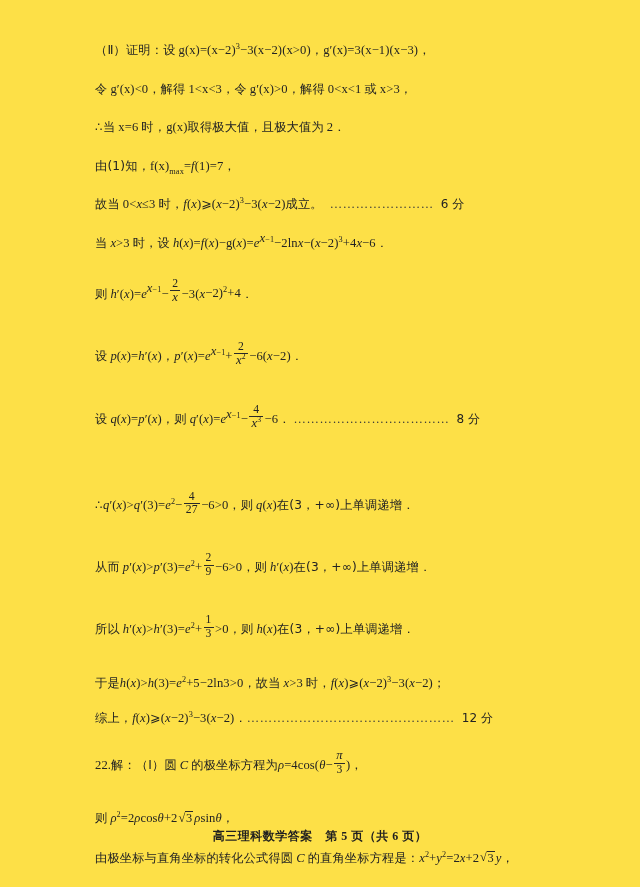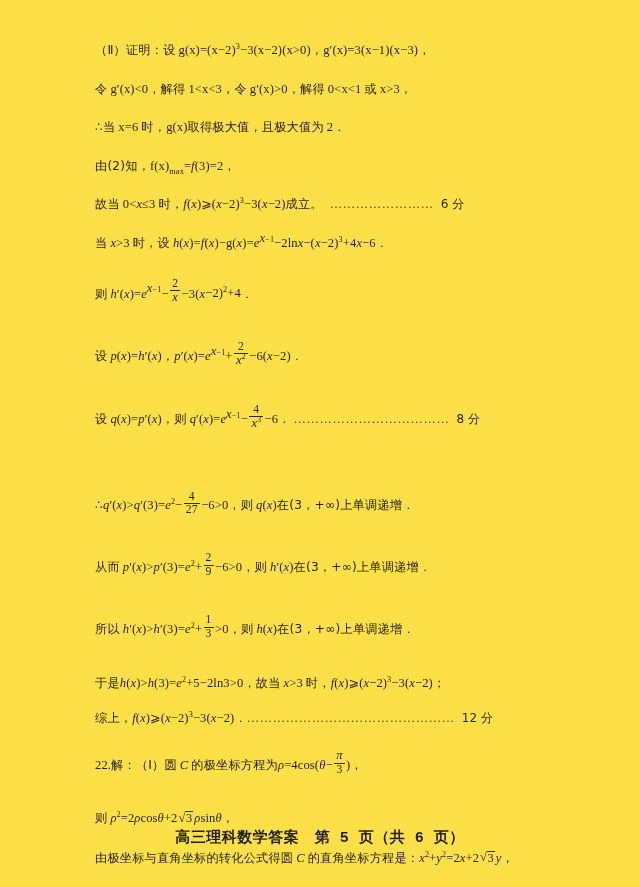--- a/index.html
+++ b/index.html
@@ -102,22 +102,22 @@
   .score {
     font-family: "DejaVu Sans", "Liberation Sans", sans-serif;
     font-size: 12px;
   }
   #footer {
     position: absolute;
     left: 0;
     top: 828px;
     width: 640px;
     text-align: center;
-    font-family: Liberation Mono, monospace;
-    font-size: 15px;
+    font-family: Liberation Serif, serif;
+    font-size: 12px;
     font-weight: bold;
     letter-spacing: 0.5px;
     color: #1f1f1f;
   }
   .sp { display: inline-block; width: 3px; }
   .sp2 { display: inline-block; width: 7px; }
 </style>
 </head>
 <body>
 
@@ -130,21 +130,21 @@
 
     <div class="line" style="top:26px">
       <span class="cn">令</span><span class="sp"></span><span class="mathup">g′(x)&lt;0</span><span class="cn">，解得</span><span class="sp"></span><span class="mathup">1&lt;x&lt;3</span><span class="cn">，令</span><span class="sp"></span><span class="mathup">g′(x)&gt;0</span><span class="cn">，解得</span><span class="sp"></span><span class="mathup">0&lt;x&lt;1</span><span class="sp"></span><span class="cn">或</span><span class="sp"></span><span class="mathup">x&gt;3</span><span class="cn">，</span>
     </div>
 
     <div class="line" style="top:52px">
       <span class="cn">∴当</span><span class="sp"></span><span class="mathup">x=6</span><span class="sp"></span><span class="cn">时，</span><span class="mathup">g(x)</span><span class="cn">取得极大值，且极大值为</span><span class="sp"></span><span class="mathup">2</span><span class="cn">．</span>
     </div>
 
     <div class="line" style="top:78px">
-      <span class="cn">由(2)知，</span><span class="mathup">f(x)<sub>max</sub>=</span><span class="mathit">f</span><span class="mathup">(3)=2</span><span class="cn">，</span>
+      <span class="cn">由(1)知，</span><span class="mathup">f(x)<sub>max</sub>=</span><span class="mathit">f</span><span class="mathup">(1)=7</span><span class="cn">，</span>
     </div>
 
     <div class="line" style="top:104px">
       <span class="cn">故当</span><span class="sp"></span><span class="mathup">0&lt;</span><span class="mathit">x</span><span class="mathup">≤3</span><span class="sp"></span><span class="cn">时，</span><span class="mathit">f</span><span class="mathup">(</span><span class="mathit">x</span><span class="mathup">)⩾(</span><span class="mathit">x</span><span class="mathup">−2)<sup>3</sup>−3(</span><span class="mathit">x</span><span class="mathup">−2)</span><span class="cn">成立。</span><span class="sp2"></span><span class="dots">……………………</span><span class="sp2"></span><span class="score">6 分</span>
     </div>
 
     <div class="line" style="top:130px">
       <span class="cn">当</span><span class="sp"></span><span class="mathit">x</span><span class="mathup">&gt;3</span><span class="sp"></span><span class="cn">时，设</span><span class="sp"></span><span class="mathit">h</span><span class="mathup">(</span><span class="mathit">x</span><span class="mathup">)=</span><span class="mathit">f</span><span class="mathup">(</span><span class="mathit">x</span><span class="mathup">)−g(</span><span class="mathit">x</span><span class="mathup">)=</span><span class="mathit">e</span><sup><span class="mathit">x</span>−1</sup><span class="mathup">−2ln</span><span class="mathit">x</span><span class="mathup">−(</span><span class="mathit">x</span><span class="mathup">−2)<sup>3</sup>+4</span><span class="mathit">x</span><span class="mathup">−6</span><span class="cn">．</span>
     </div>
 

